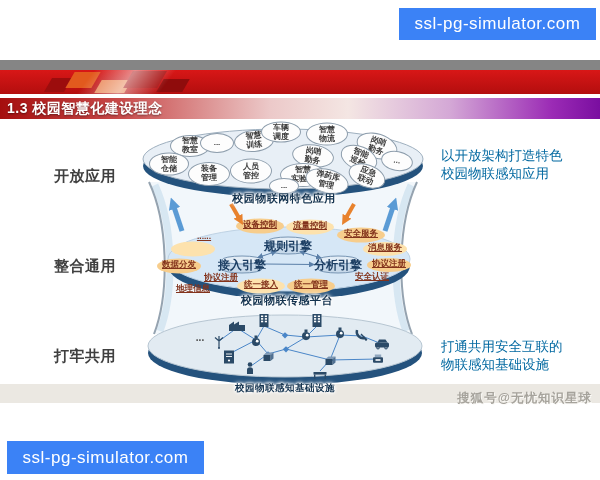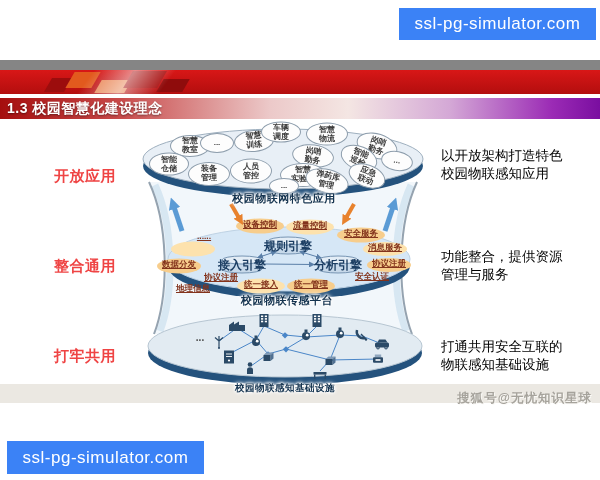--- a/index.html
+++ b/index.html
@@ -15,22 +15,22 @@
   .pat{position:absolute;transform:skewX(-30deg);}
   .bar-title{position:absolute;left:0;top:98px;width:600px;height:21px;display:flex;align-items:center;
     background:linear-gradient(90deg,#a50e0e 0%,#c84a4a 20%,#ecc9c9 45%,#f4e6e3 58%,#d4a8d6 75%,#9b2bb5 92%,#7a0ea0 100%);}
   .bar-title span{color:#fff;font-size:14px;font-weight:bold;padding-left:7px;
     text-shadow:0 1px 2px rgba(0,0,0,.45);letter-spacing:.5px;}
   .footer-strip{position:absolute;left:0;top:384px;width:600px;height:19px;background:#ebe8e2;}
   #wm-sohu{position:absolute;right:8px;top:390px;font-size:12.5px;font-weight:bold;color:#a6a39c;
     letter-spacing:1px;text-shadow:1px 1px 0 #fbfaf7;}
   #art,#overlay{position:absolute;left:0;top:0;}
   #overlay{width:600px;height:480px;pointer-events:none;}
-  .side-label{position:absolute;left:54px;color:#ef4444;font-size:15px;font-weight:bold;letter-spacing:.5px;}
-  .note{position:absolute;left:441px;width:156px;color:#000000;font-size:13.5px;line-height:18px;}
+  .side-label{position:absolute;left:54px;color:#404040;font-size:15px;font-weight:bold;letter-spacing:.5px;}
+  .note{position:absolute;left:441px;width:156px;color:#0369a1;font-size:13.5px;line-height:18px;}
   .banner{position:absolute;transform:translate(-50%,-50%);font-weight:bold;color:#14334f;white-space:nowrap;
     text-shadow:0 0 2px #fff,0 0 3px #fff,0 0 4px #fff,0 0 5px #fff;}
   #banner-top{left:284px;top:198px;font-size:11px;letter-spacing:.5px;}
   #banner-mid{left:287px;top:300px;font-size:11px;letter-spacing:.5px;}
   #banner-bot{left:285px;top:388px;font-size:9.5px;letter-spacing:.5px;}
   .bubble{position:absolute;transform:translate(-50%,-50%);background:#fdfdfd;border:1px solid #8d9dac;
     border-radius:50%;display:flex;align-items:center;justify-content:center;text-align:center;
     font-size:8px;line-height:1.12;font-weight:bold;color:#3a3a3a;white-space:pre-line;box-sizing:border-box;}
   .svc{position:absolute;transform:translate(-50%,-50%);font-size:8.5px;font-weight:bold;color:#83331c;white-space:nowrap;text-decoration:underline;}
   .eng-label{position:absolute;transform:translate(-50%,-50%);font-size:12px;font-weight:bold;color:#1c3e63;white-space:nowrap;}
@@ -303,23 +303,19 @@
   <div class="ell-txt" style="left:200px;top:337px">...</div>
 
   <div class="side-label" style="top:167px">开放应用</div>
   <div class="side-label" style="top:257px">整合通用</div>
   <div class="side-label" style="top:347px">打牢共用</div>
 
   <div class="note" style="top:147px">
     <div>以开放架构打造特色</div>
     <div>校园物联感知应用</div>
   </div>
-  <div class="note" style="top:248px">
-    <div>功能整合，提供资源</div>
-    <div>管理与服务</div>
-  </div>
   <div class="note" style="top:338px">
     <div>打通共用安全互联的</div>
     <div>物联感知基础设施</div>
   </div>
 
   <div class="wm" id="wm-bottom">ssl-pg-simulator.com</div>
 </div>
 
 </body></html>

